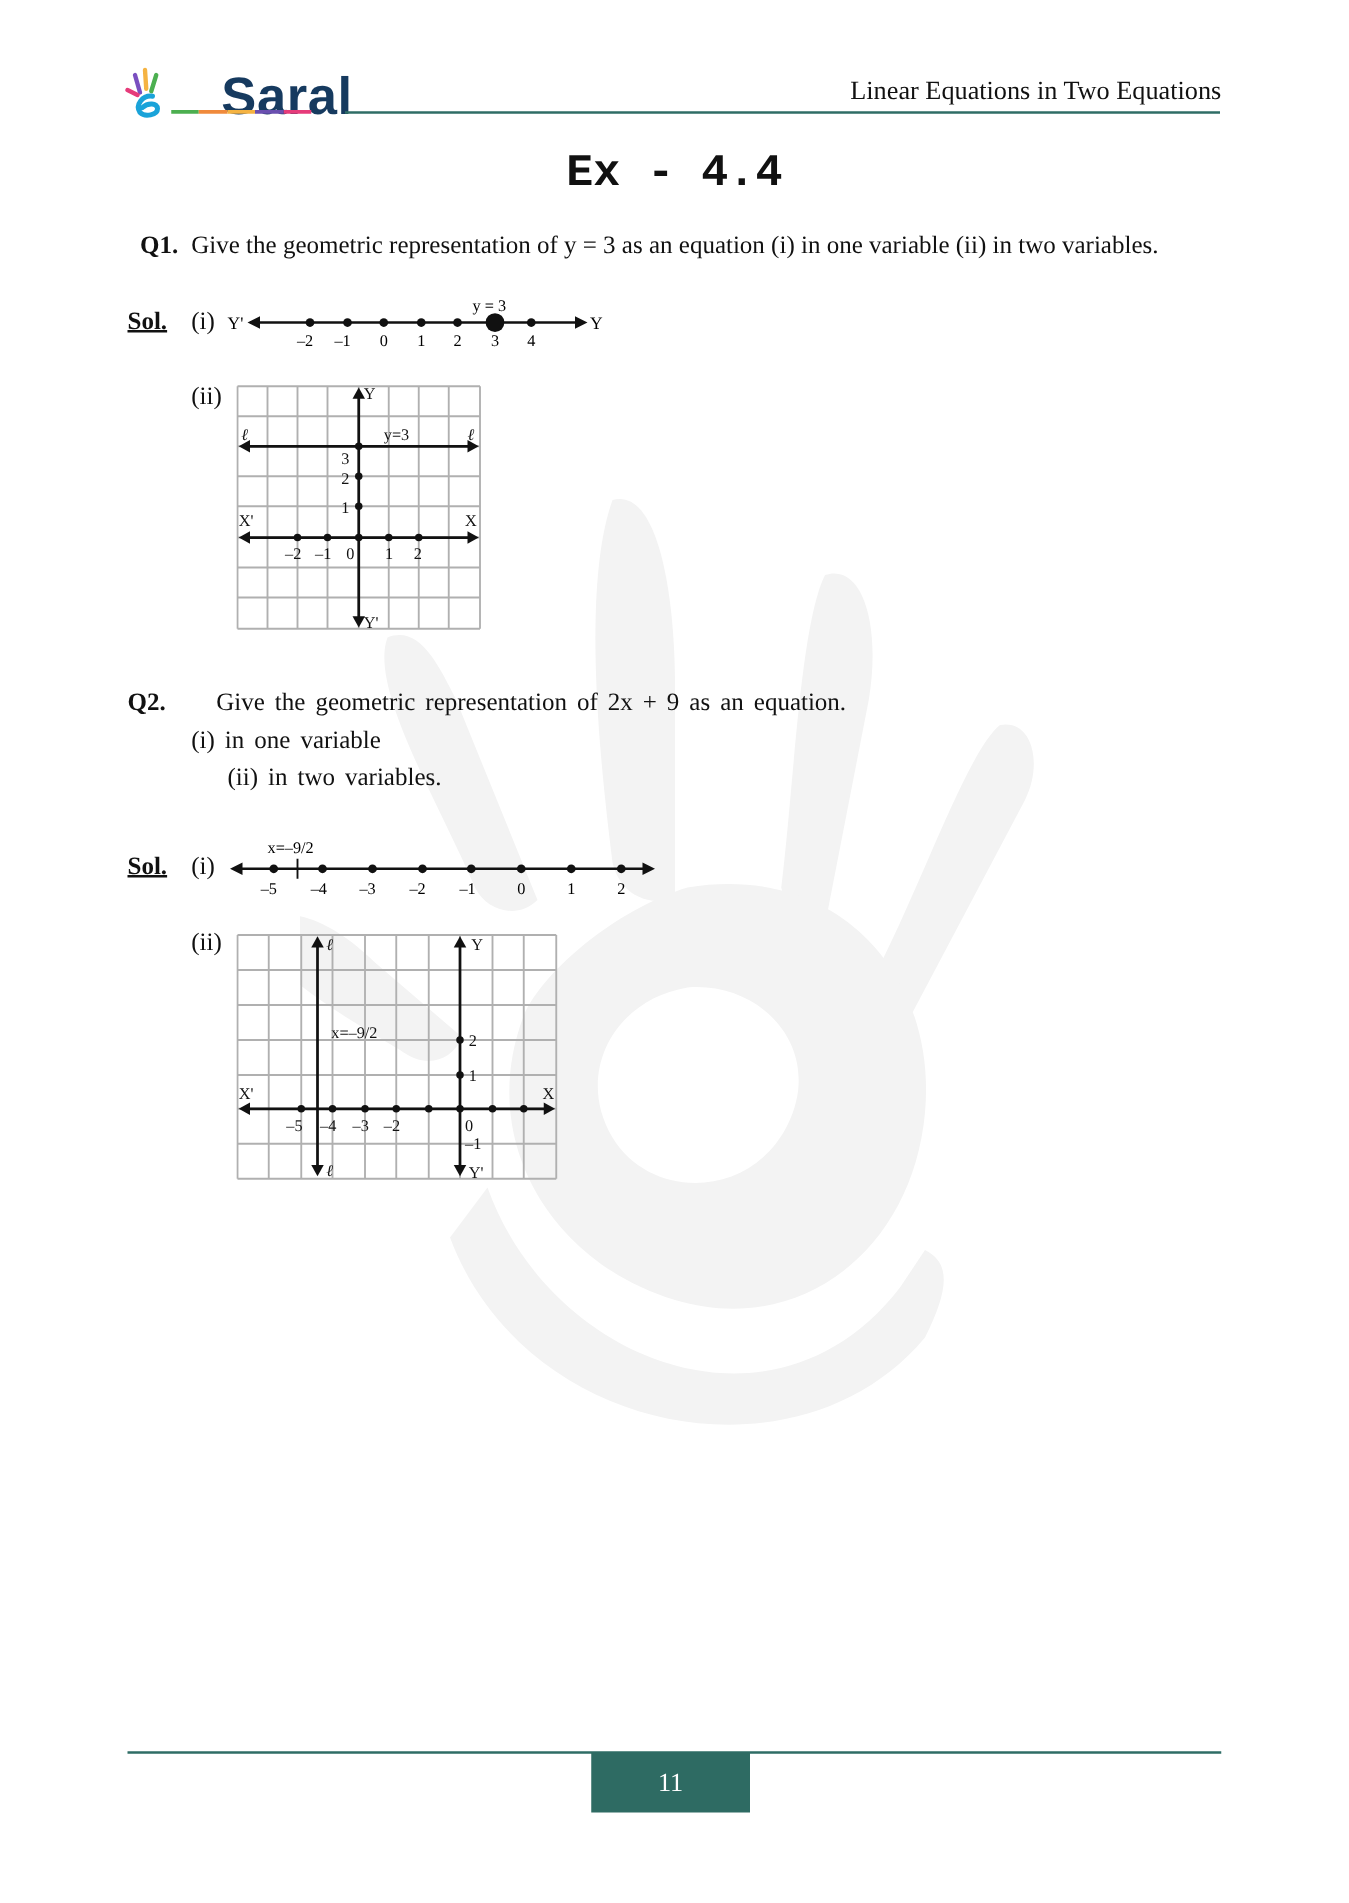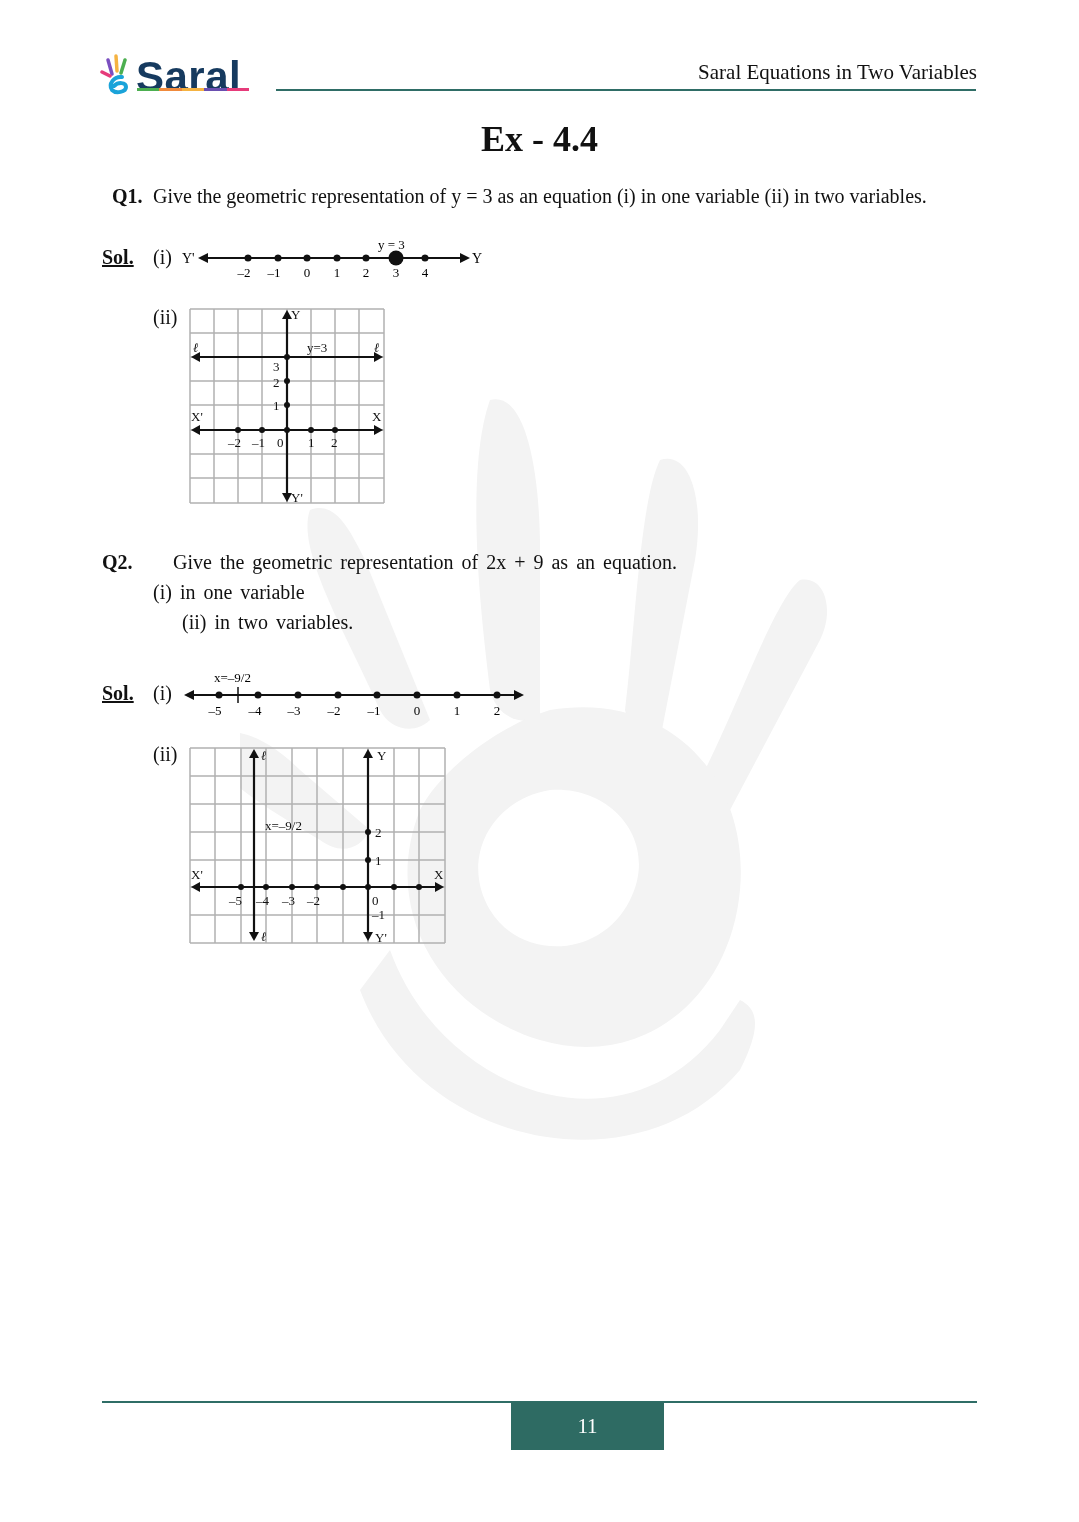--- a/index.html
+++ b/index.html
@@ -1,32 +1,32 @@
 <!DOCTYPE html>
 <html><head>
 <meta charset="utf-8">
 <style>
   html,body{margin:0;padding:0;background:#fff;}
   body{width:1079px;height:1522px;position:relative;overflow:hidden;font-family:"Liberation Serif","DejaVu Serif",serif;color:#111;}
   .abs{position:absolute;}
   .watermark{position:absolute;left:240px;top:390px;width:620px;height:760px;pointer-events:none;}
   .logo{left:100px;top:48px;height:50px;display:flex;align-items:flex-end;}
-  .logo-text{font-family:"Liberation Sans","DejaVu Sans",sans-serif;font-size:42px;font-weight:bold;color:#163a5f;letter-spacing:0.5px;line-height:42px;}
+  .logo-text{font-family:"Liberation Sans","DejaVu Sans",sans-serif;font-size:42px;font-weight:bold;color:#163a5f;letter-spacing:0.5px;line-height:42px;margin-left:41px;}
   .logo-bar{position:absolute;left:37px;top:88px;width:150px;height:3px;display:flex;}
   .logo-bar span{flex:1;height:3px;}
   .header-title{right:102px;top:60px;font-size:21px;color:#111;}
   .header-line{left:276px;top:89px;width:700px;height:2px;background:#2f6d66;}
-  .page-title{left:0;width:1079px;top:118px;text-align:center;font-size:36px;font-weight:bold;}
+  .page-title{left:0;width:1079px;top:118px;text-align:center;font-size:36px;font-weight:bold;font-family:Liberation Mono, monospace;}
   .q-label{font-weight:bold;font-size:20px;}
   .q-text{font-size:20px;}
   .sol-label{font-weight:bold;font-size:20px;text-decoration:underline;}
   .part{font-size:20px;}
   svg text{font-family:"Liberation Serif","DejaVu Serif",serif;}
   .footer-line{left:102px;top:1401px;width:875px;height:2px;background:#2f6d66;}
-  .page-num-box{left:473px;top:1402px;width:153px;height:48px;background:#2e6b63;color:#fff;font-size:21px;display:flex;align-items:center;justify-content:center;margin-left:38px;}
+  .page-num-box{left:473px;top:1402px;width:127px;height:48px;background:#2e6b63;color:#fff;font-size:21px;display:flex;align-items:center;justify-content:center;}
 </style>
 </head>
 <body>
 
 <svg class="watermark" viewBox="0 0 620 760">
   <g fill="#f3f3f3">
     <path d="M250 10 C285 0 300 80 300 160 L300 330 C270 335 255 320 250 300 C240 220 225 80 250 10Z"></path>
     <path d="M420 70 C450 60 465 110 455 170 L420 350 C400 350 390 340 385 320 C395 240 400 110 420 70Z"></path>
     <path d="M560 190 C585 185 595 220 580 250 L490 420 C470 415 460 400 465 380 C500 310 535 210 560 190Z"></path>
     <path d="M70 120 C95 110 110 140 125 170 L190 330 C175 345 150 340 140 320 C110 250 55 160 70 120Z"></path>
@@ -46,21 +46,21 @@
   </svg>
   <span class="logo-text">Saral</span>
 </div>
 <div class="abs logo-bar" style="left:137px;top:88px;width:112px;">
   <span style="background:#4caf50"></span>
     <span style="background:#f08a3c"></span>
     <span style="background:#f5b342"></span>
     <span style="background:#6a4fb0"></span>
     <span style="background:#e63b7a"></span>
 </div>
-<div class="abs header-title">Saral Equations in Two Variables</div>
+<div class="abs header-title">Linear Equations in Two Equations</div>
 <div class="abs header-line"></div>
 
 <div class="abs page-title">Ex - 4.4</div>
 
 <div class="abs q-label" style="left:112px;top:185px;">Q1.</div>
 <div class="abs q-text" style="left:153px;top:185px;white-space:nowrap;">Give the geometric representation of y = 3 as an equation (i) in one variable  (ii) in two variables.</div>
 
 <div class="abs sol-label" style="left:102px;top:246px;">Sol.</div>
 <div class="abs part" style="left:153px;top:246px;">(i)</div>
 

